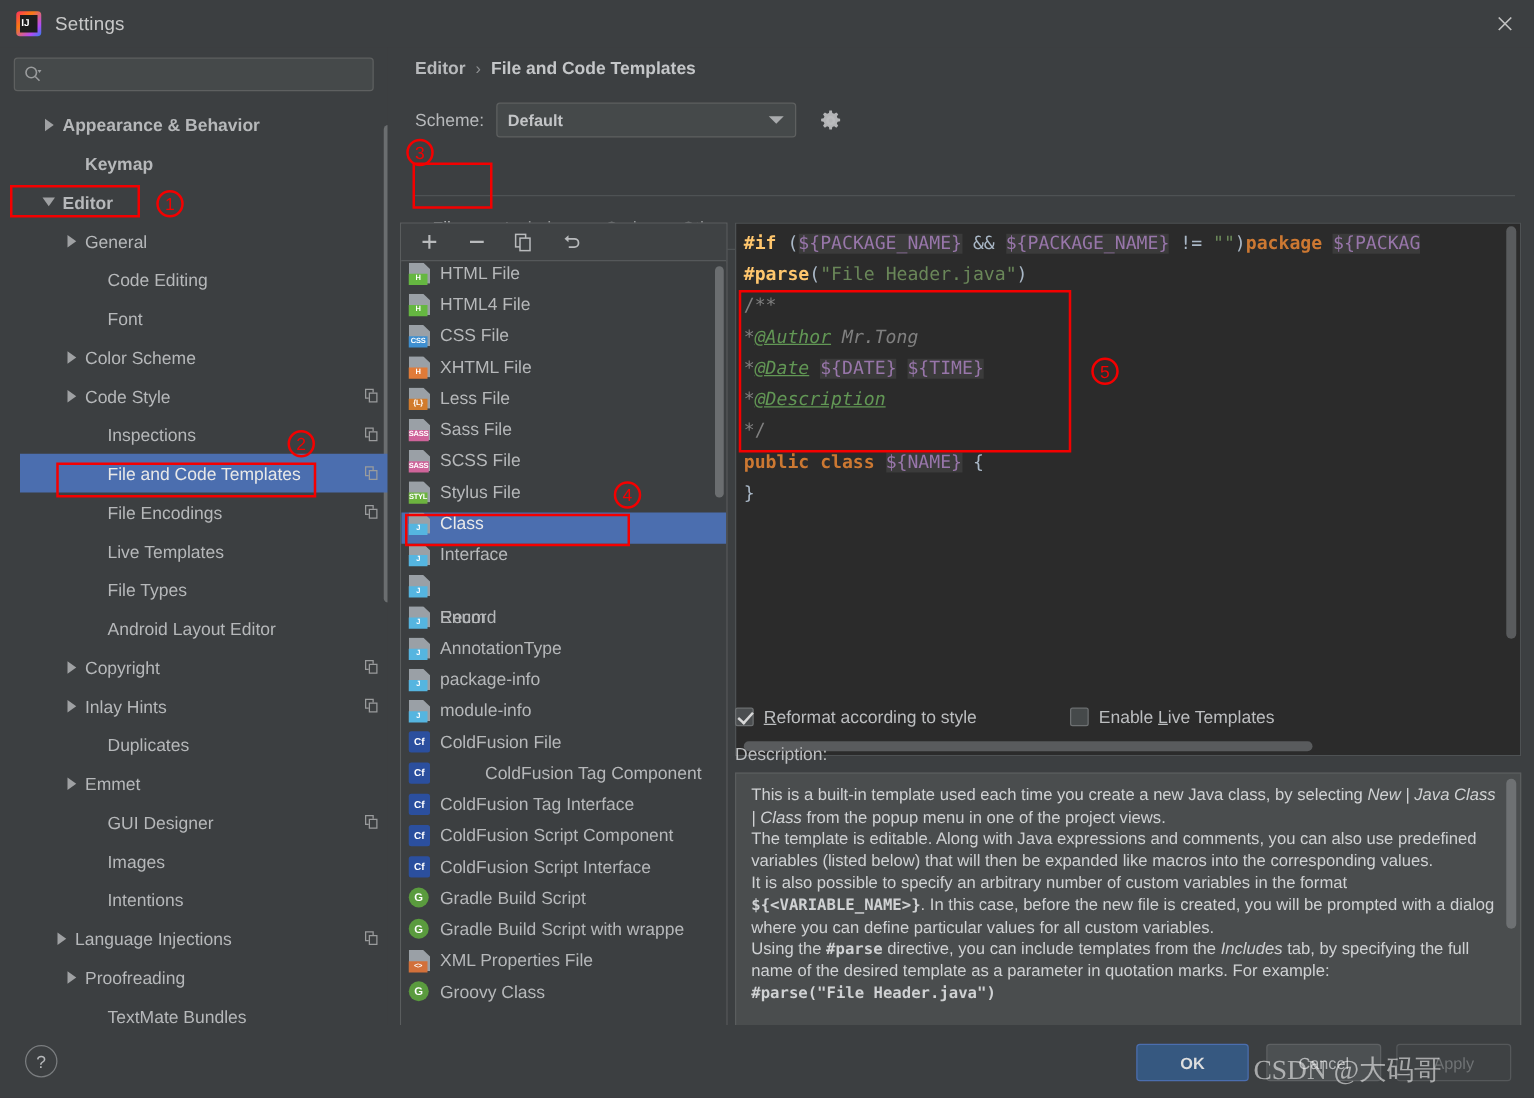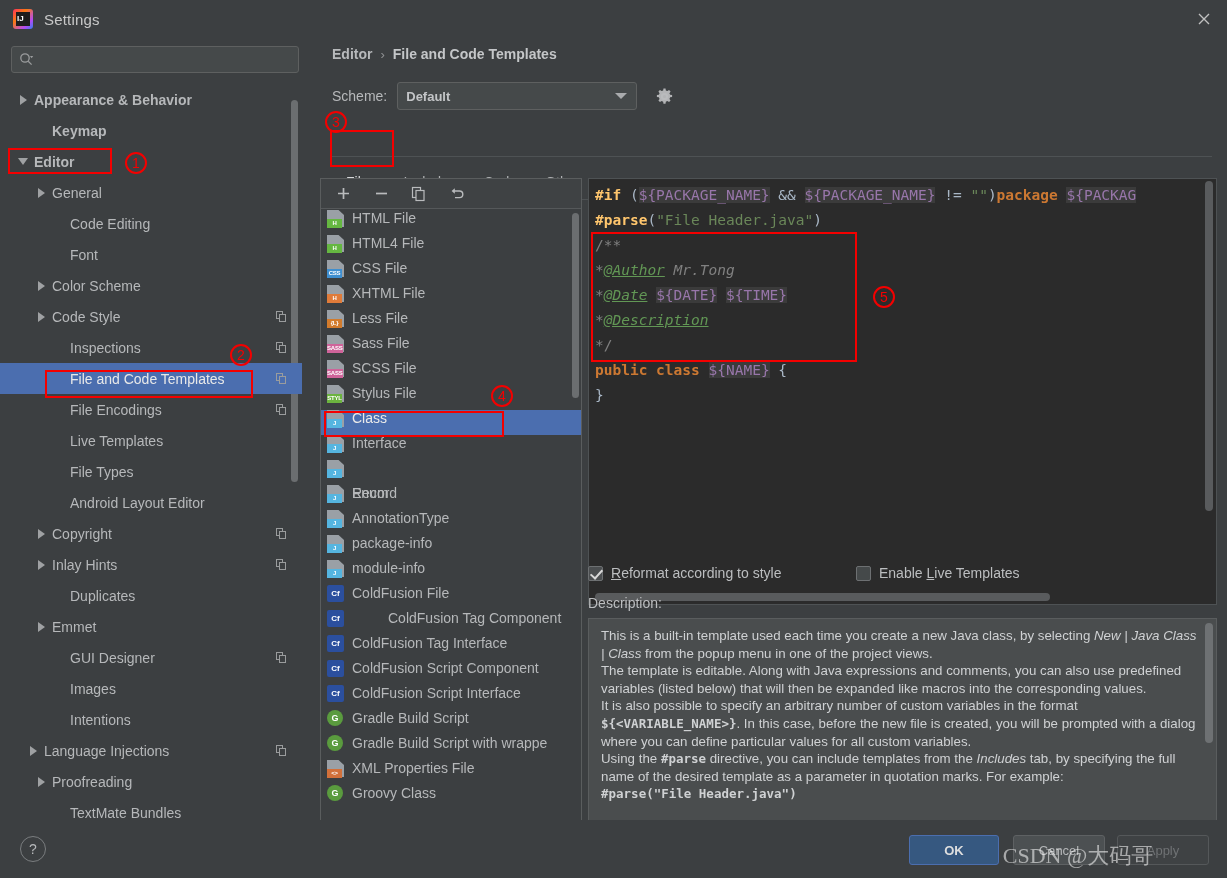--- a/index.html
+++ b/index.html
@@ -55,21 +55,21 @@
     height: 27px; background: #45494a; border: 1px solid #5e6060; border-radius: 3px;
     display: flex; align-items: center; padding: 0 7px;
   }
   .search-icon { color: #9a9c9d; display: flex; align-items: center; }
   .search-input {
     flex: 1; background: transparent; border: 0; outline: none;
     color: #bbb; font-size: 12px; font-family: "Liberation Sans", sans-serif;
     margin-left: 4px;
   }
   .tree {
-    position: absolute; left: 0; top: 46px; width: 302px; height: 736px;
+    position: absolute; left: 16px; top: 46px; width: 302px; height: 736px;
     overflow: hidden;
   }
   .tree-row {
     height: 31px; display: flex; align-items: center;
     font-size: 14px; color: #b6b8ba; position: relative;
     padding-right: 10px;
   }
   .tree-row.selected { background: #4b6eaf; color: #e8e8e8; }
   .tw {
     width: 14px; height: 14px; flex: none; margin-right: 4px;

